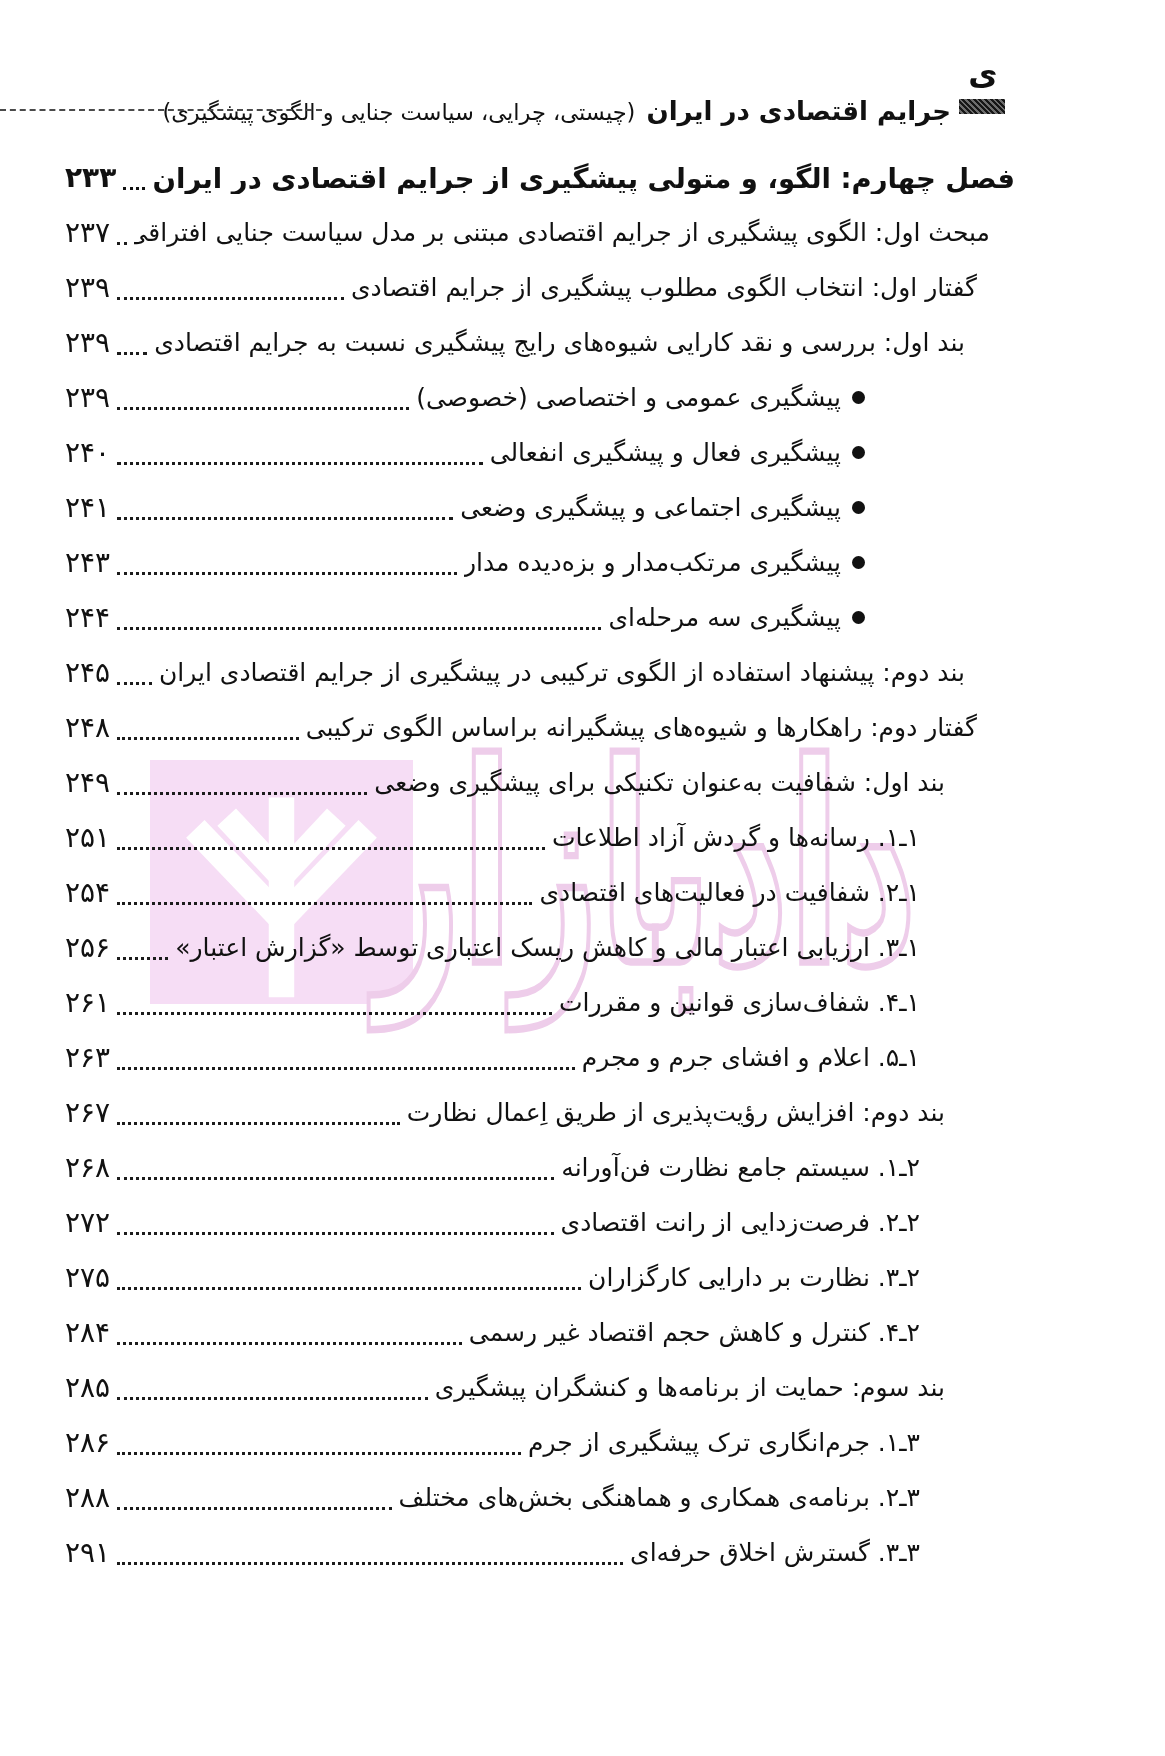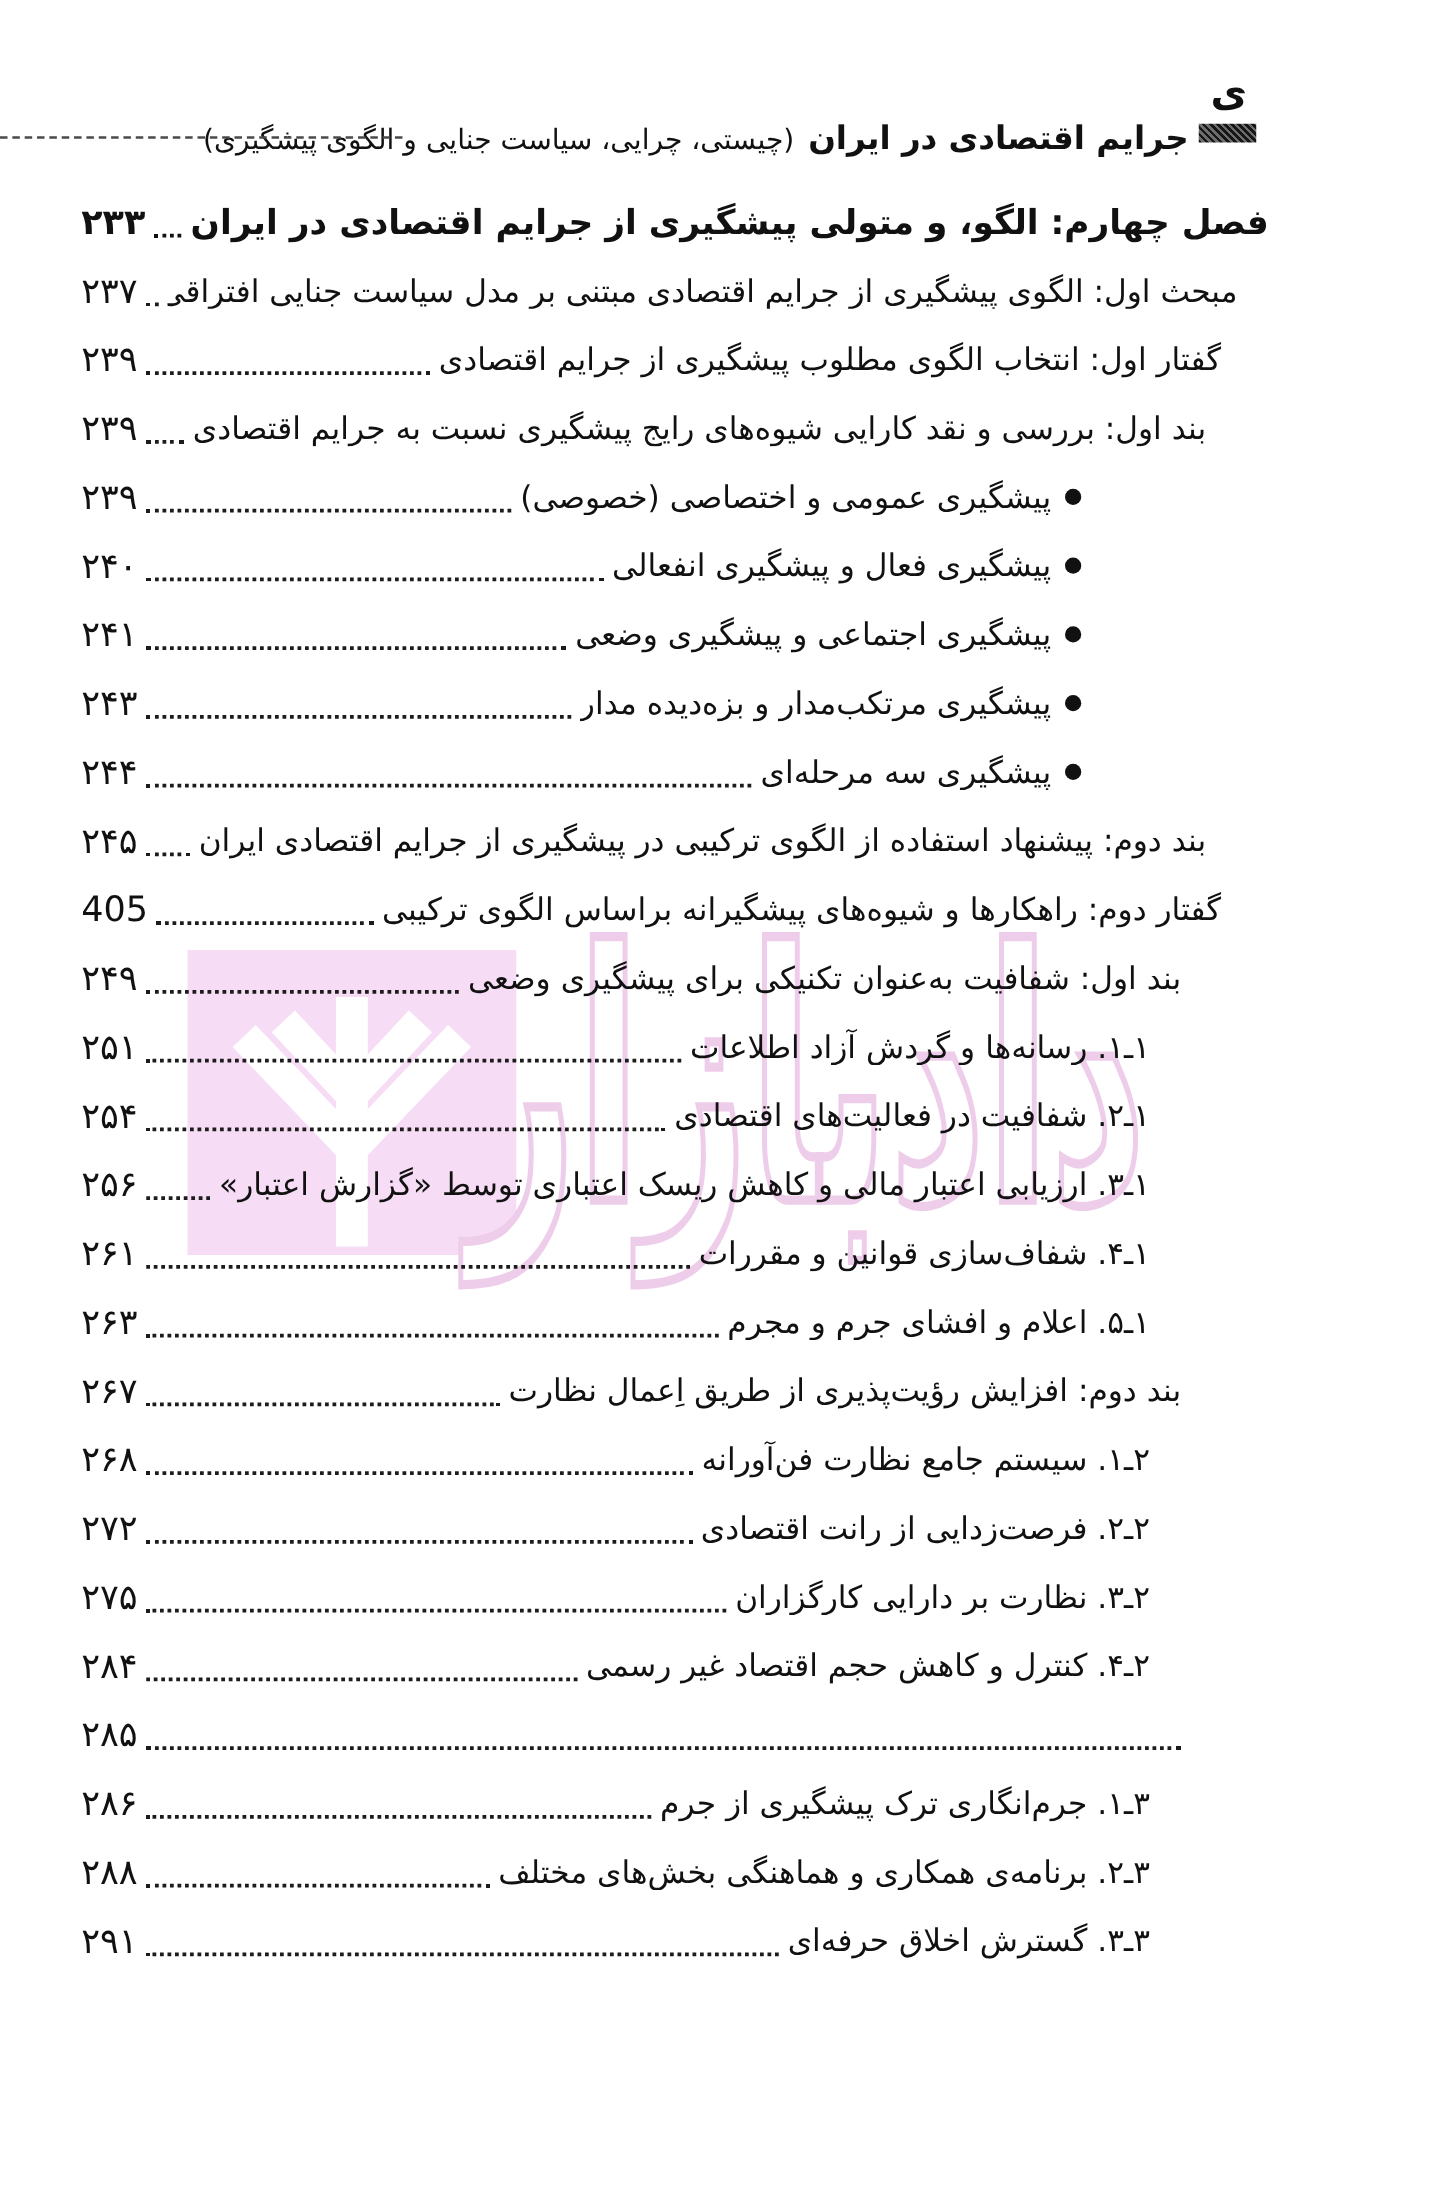--- a/index.html
+++ b/index.html
@@ -158,21 +158,21 @@
     <span class="pagenum">۲۴۴</span>
   </div>
       <div class="toc-row lv-band">
     <span class="title">بند دوم: پیشنهاد استفاده از الگوی ترکیبی در پیشگیری از جرایم اقتصادی ایران</span>
     <span class="leader"></span>
     <span class="pagenum">۲۴۵</span>
   </div>
       <div class="toc-row lv-goftar">
     <span class="title">گفتار دوم: راهکارها و شیوه‌های پیشگیرانه براساس الگوی ترکیبی</span>
     <span class="leader"></span>
-    <span class="pagenum">405</span>
+    <span class="pagenum">۲۴۸</span>
   </div>
       <div class="toc-row lv-band2">
     <span class="title">بند اول: شفافیت به‌عنوان تکنیکی برای پیشگیری وضعی</span>
     <span class="leader"></span>
     <span class="pagenum">۲۴۹</span>
   </div>
       <div class="toc-row lv-num">
     <span class="title">۱ـ۱. رسانه‌ها و گردش آزاد اطلاعات</span>
     <span class="leader"></span>
     <span class="pagenum">۲۵۱</span>
@@ -216,20 +216,21 @@
     <span class="title">۲ـ۳. نظارت بر دارایی کارگزاران</span>
     <span class="leader"></span>
     <span class="pagenum">۲۷۵</span>
   </div>
       <div class="toc-row lv-num">
     <span class="title">۲ـ۴. کنترل و کاهش حجم اقتصاد غیر رسمی</span>
     <span class="leader"></span>
     <span class="pagenum">۲۸۴</span>
   </div>
       <div class="toc-row lv-band2">
+    <span class="title">بند سوم: حمایت از برنامه‌ها و کنشگران پیشگیری</span>
     <span class="leader"></span>
     <span class="pagenum">۲۸۵</span>
   </div>
       <div class="toc-row lv-num">
     <span class="title">۳ـ۱. جرم‌انگاری ترک پیشگیری از جرم</span>
     <span class="leader"></span>
     <span class="pagenum">۲۸۶</span>
   </div>
       <div class="toc-row lv-num">
     <span class="title">۳ـ۲. برنامه‌ی همکاری و هماهنگی بخش‌های مختلف</span>

